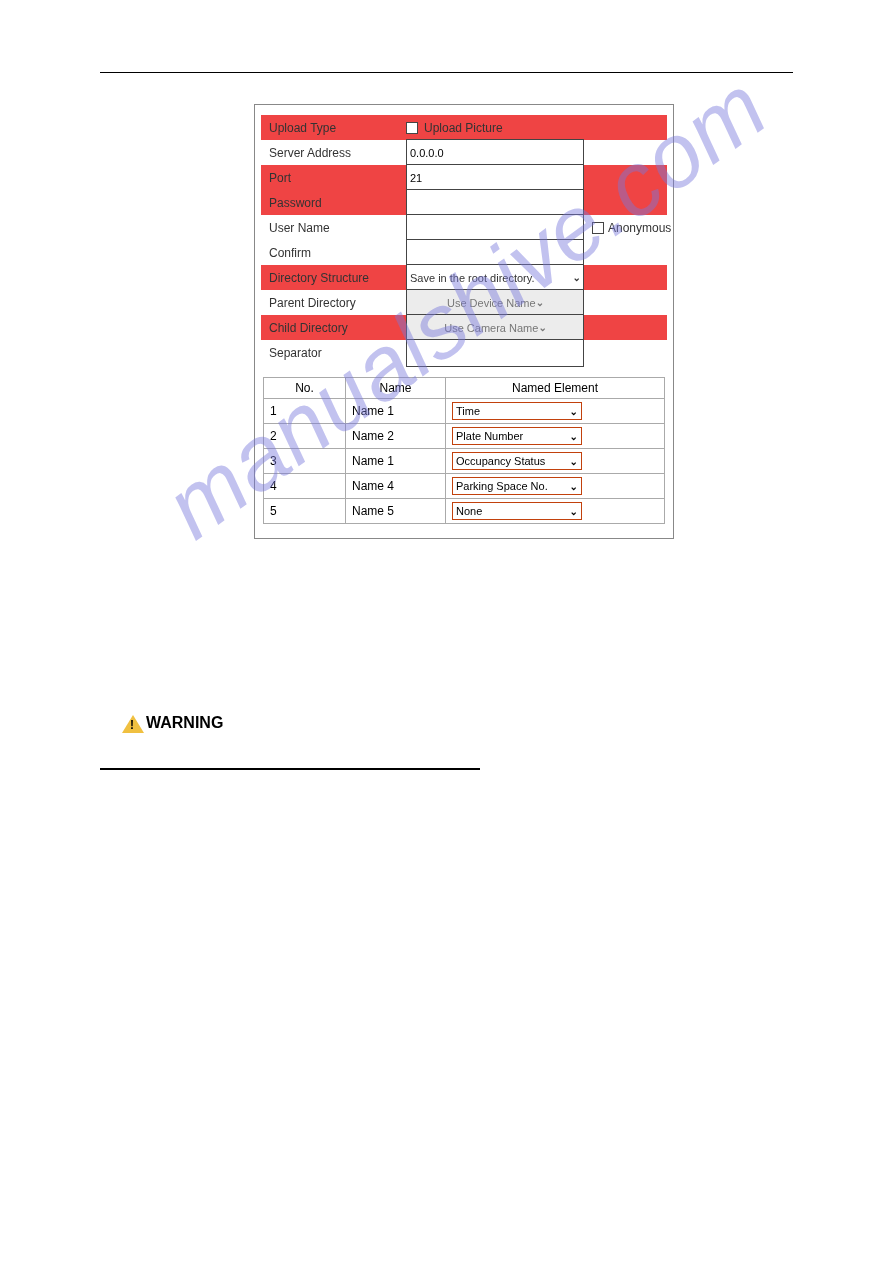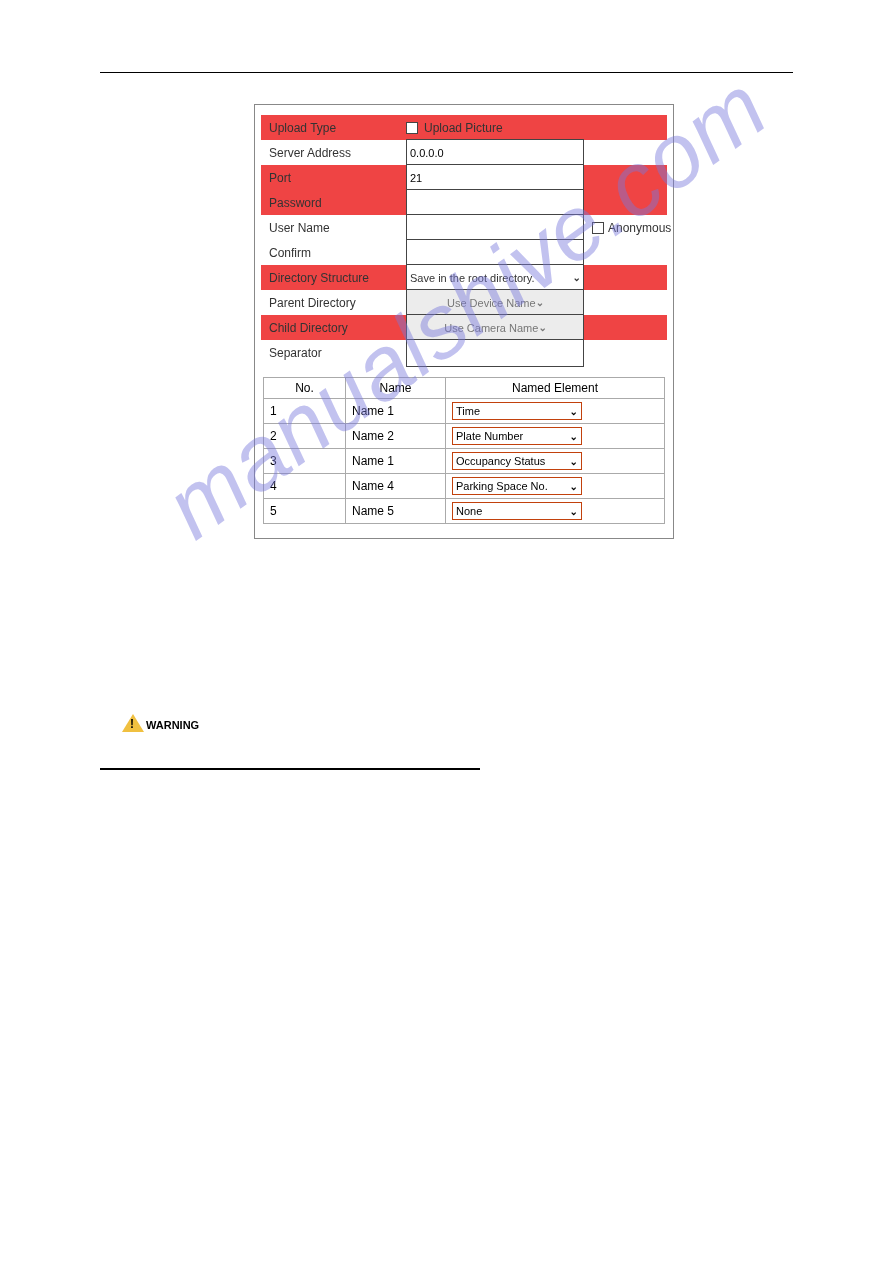--- a/index.html
+++ b/index.html
@@ -124,21 +124,21 @@
   }
   .warning-tri::after {
     content: "!";
     position: absolute;
     top: 3px; left: -3px;
     font-size: 12px;
     font-weight: bold;
     color: #000;
   }
   .warning-text {
-    font-size: 11px;
+    font-size: 16px;
     font-weight: bold;
     padding-bottom: 1px;
   }
   .warning-rule {
     position: absolute;
     top: 768px;
     left: 100px;
     width: 380px;
     border-top: 2px solid #000;
   }

